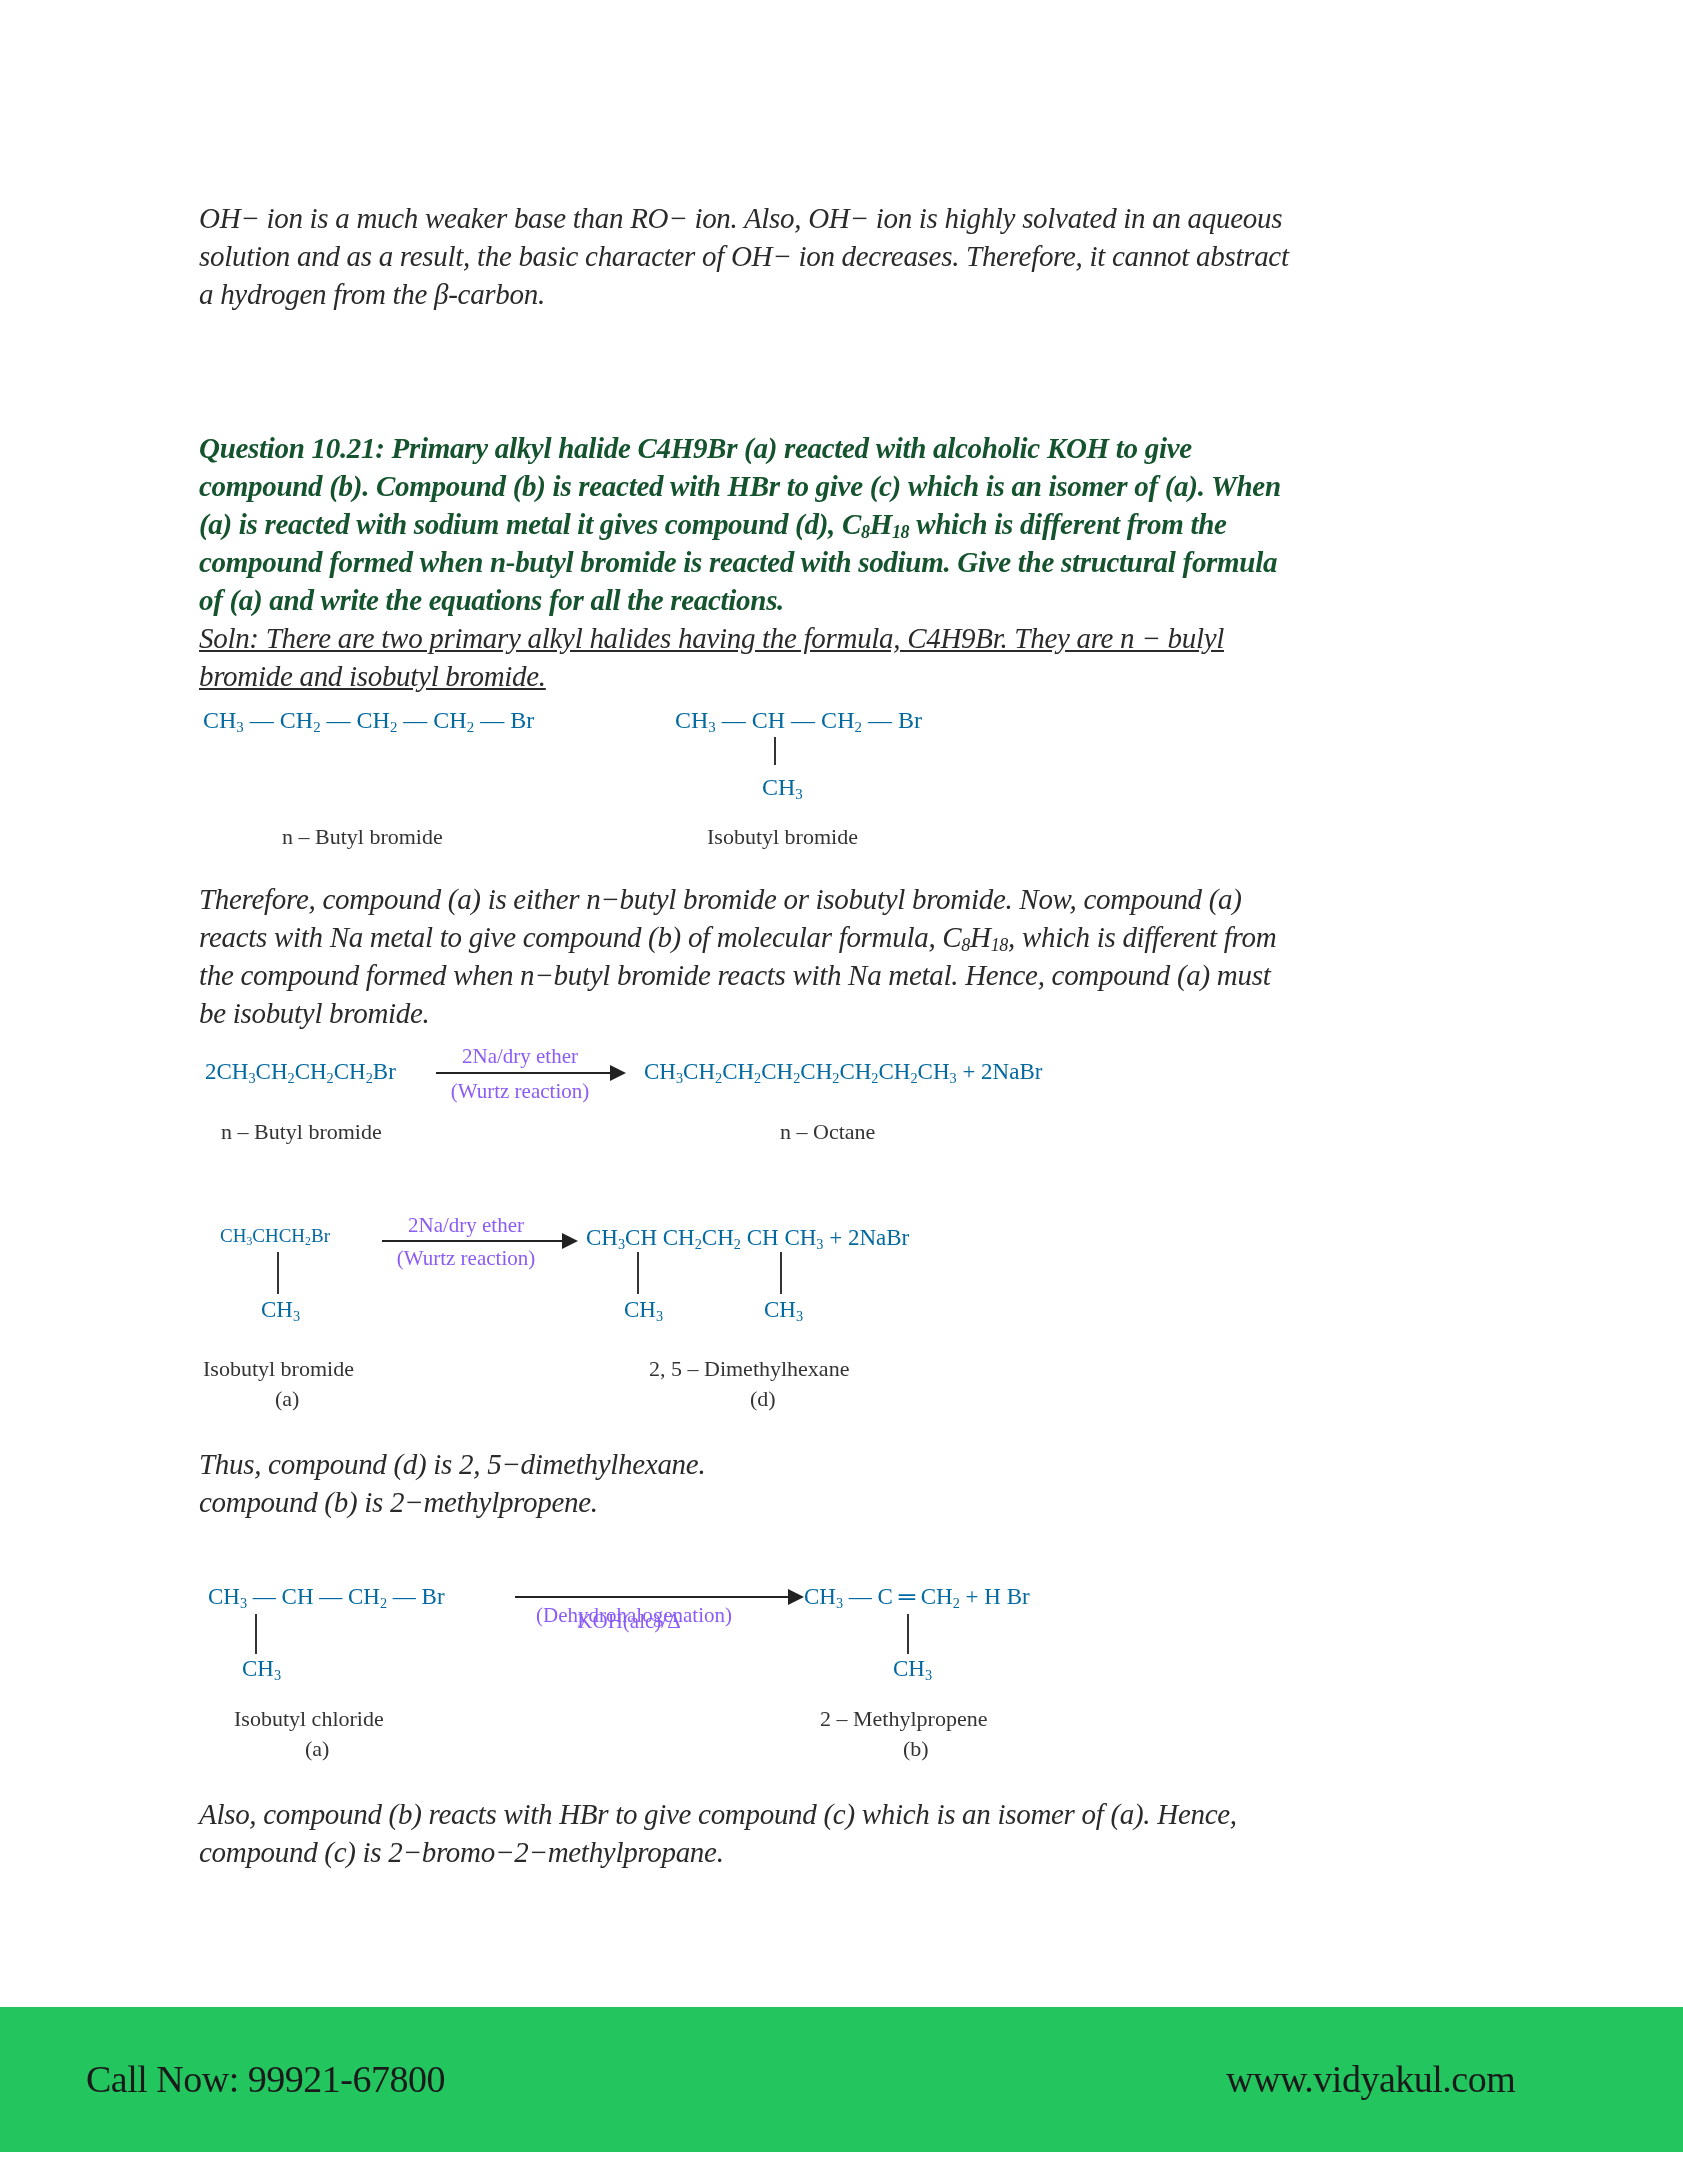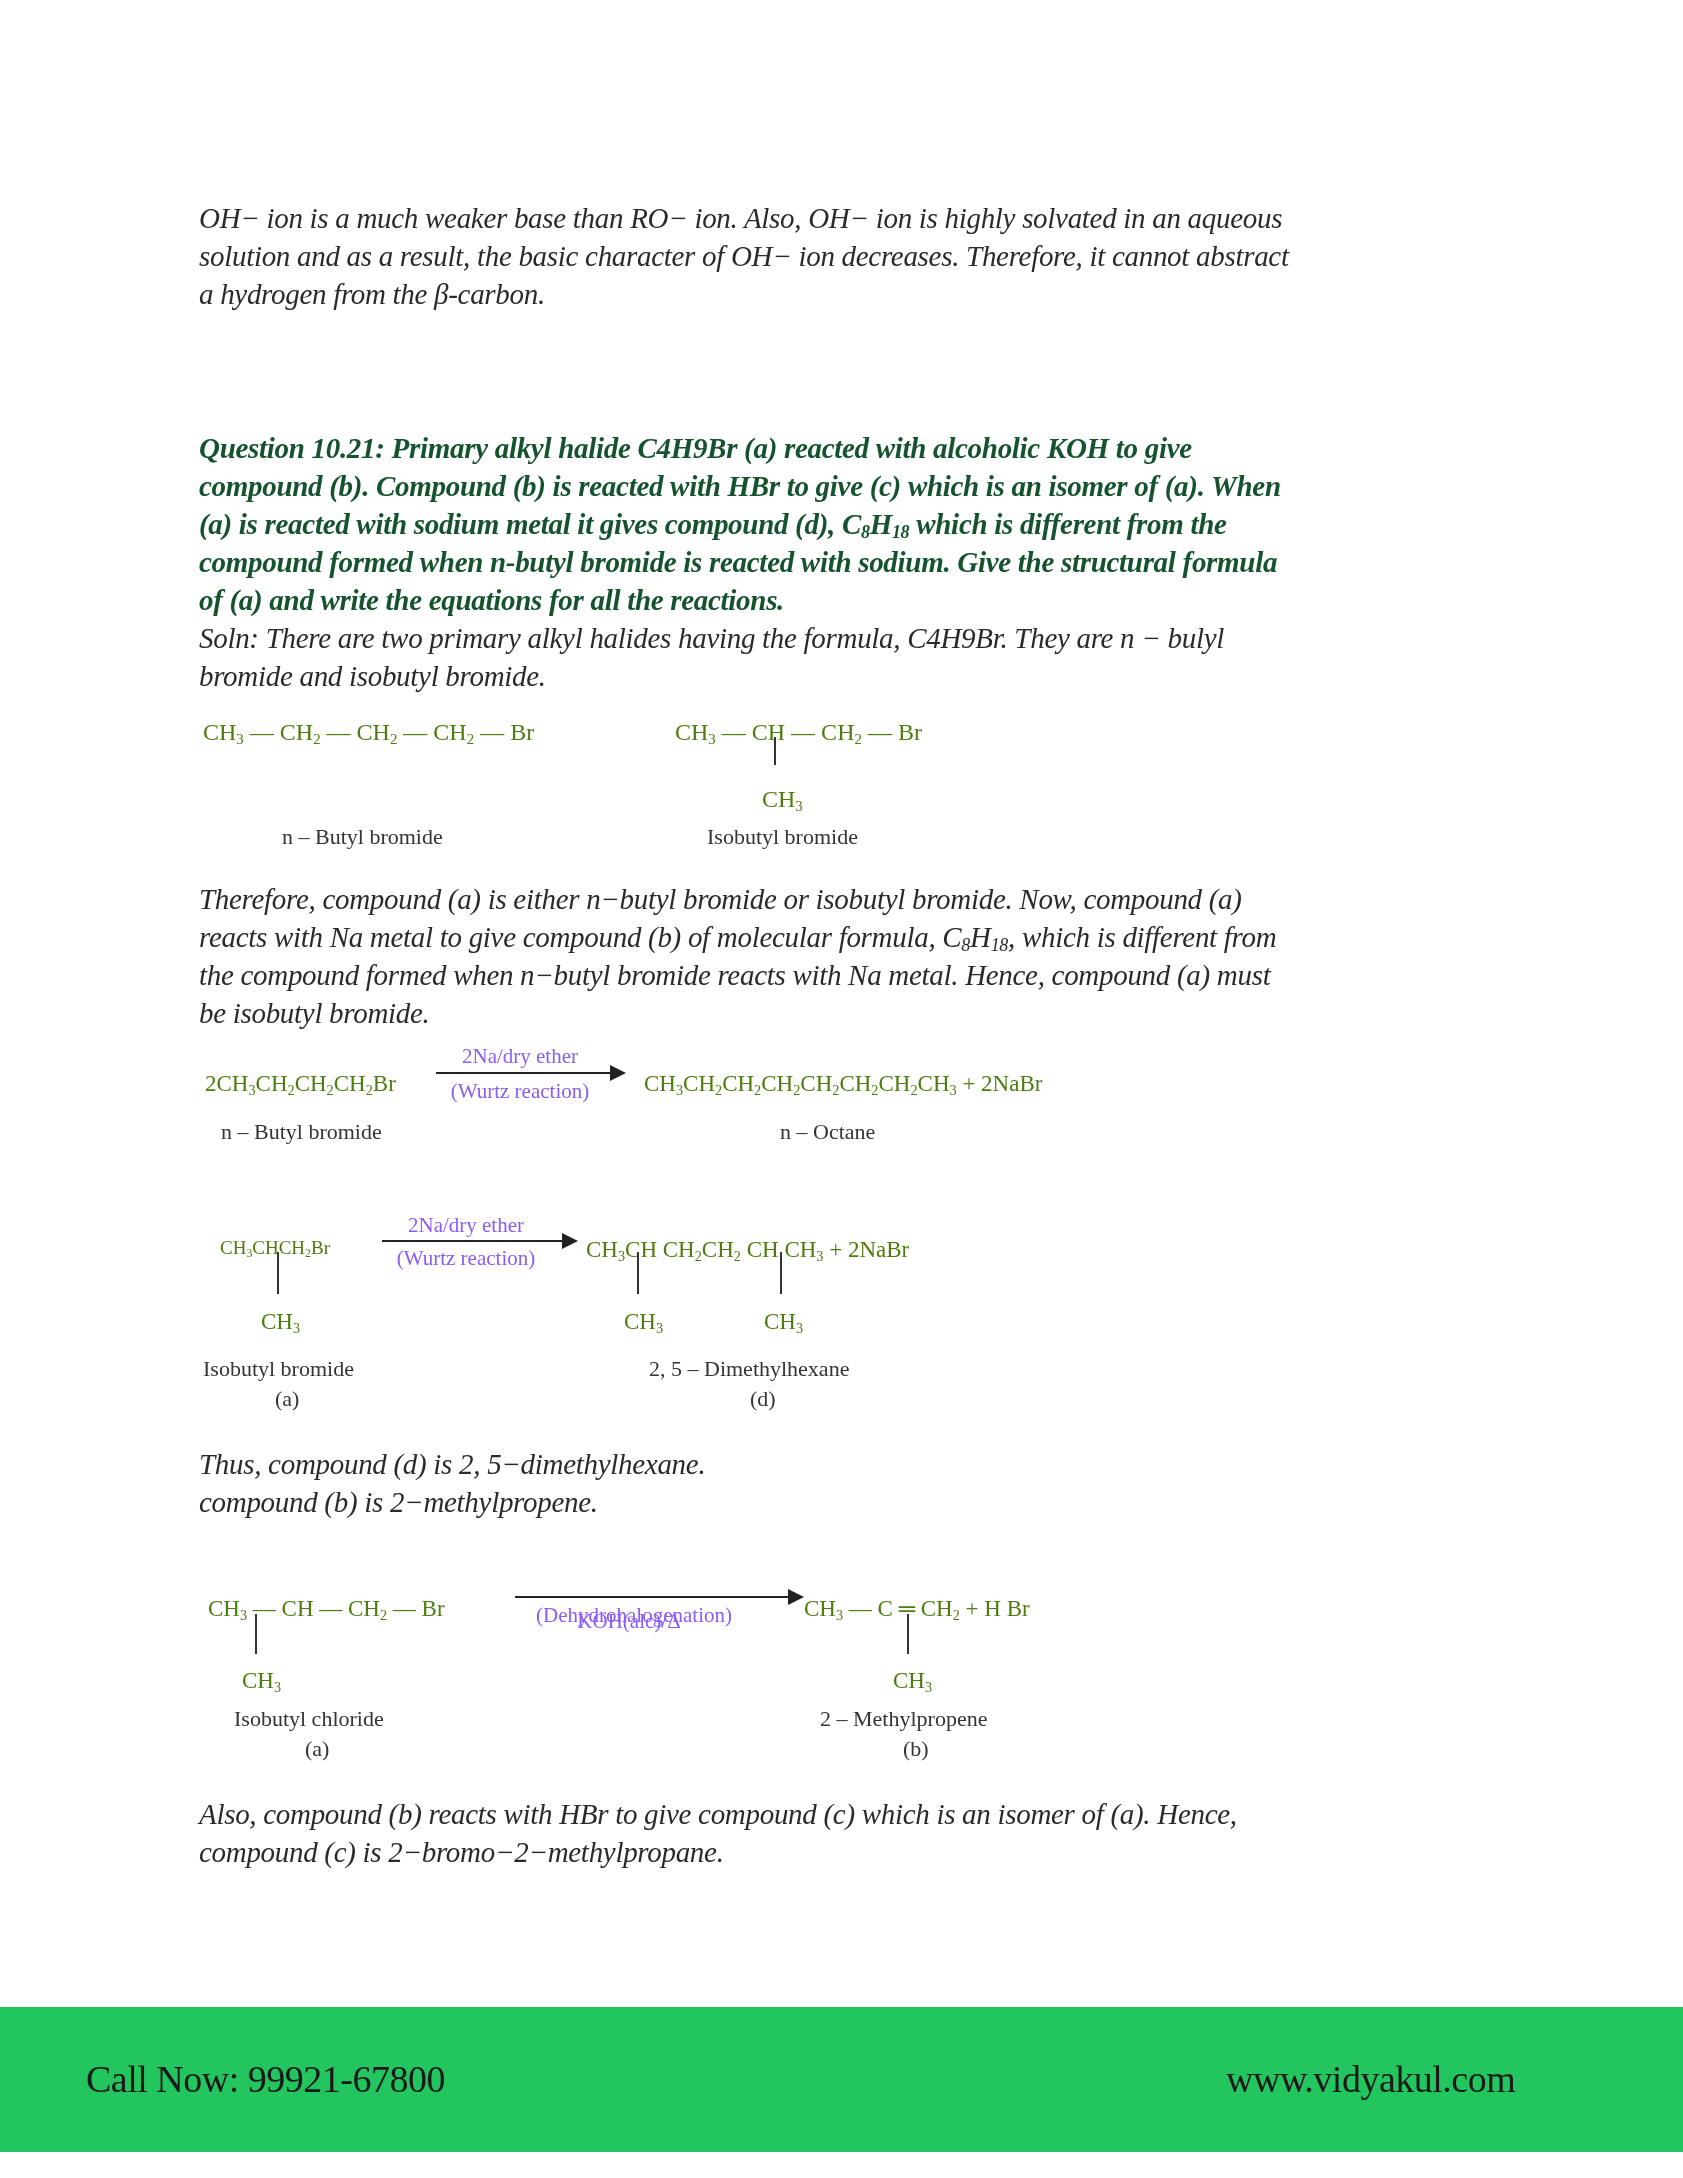--- a/index.html
+++ b/index.html
@@ -4,21 +4,21 @@
 <style>
   html, body { margin: 0; padding: 0; background: #ffffff; }
   body { width: 1683px; height: 2178px; position: relative; overflow: hidden;
          font-family: "Liberation Serif", "DejaVu Serif", serif; color: #222; }
   .para { position: absolute; left: 199px; width: 1287px; font-style: italic;
           font-size: 29px; line-height: 38px; color: #2a2a2a; letter-spacing: -0.3px; }
   .para p { margin: 0; }
   .q { font-weight: bold; color: #14532d; }
   sub { font-size: 62%; vertical-align: -0.25em; line-height: 0; }
   .chem { position: absolute; font-family: "Liberation Serif", "DejaVu Serif", serif;
-          font-size: 24px; color: #4d7c0f; white-space: nowrap; margin-top: 12px; }
+          font-size: 24px; color: #0369a1; white-space: nowrap; }
   .chem-lbl { position: absolute; font-family: "Liberation Serif", serif; font-size: 22px;
               color: #333; white-space: nowrap; text-align: center; }
   .vbond { position: absolute; width: 2px; background: #333; }
   .arrow { position: absolute; height: 2px; background: #222; }
   .arrow::after { content: ""; position: absolute; right: -14px; top: -7px;
                   border-left: 16px solid #222; border-top: 8px solid transparent;
                   border-bottom: 8px solid transparent; }
   .arr-lbl { position: absolute; font-size: 21px; color: #8b5cf6; white-space: nowrap; text-align: center; }
   .footer { position: absolute; left: 0; top: 2007px; width: 1683px; height: 145px; background: #22c55e; }
   .footer-text { position: absolute; top: 50px; font-family: "Liberation Serif", serif;
@@ -34,21 +34,21 @@
 </div>
 
 <div class="para q" style="top:429px;">
   <p>Question 10.21: Primary alkyl halide C4H9Br (a) reacted with alcoholic KOH to give</p>
   <p>compound (b). Compound (b) is reacted with HBr to give (c) which is an isomer of (a). When</p>
   <p><span>(a) is reacted with sodium metal it gives compound (d), C</span><sub>8</sub><span>H</span><sub>18</sub><span> which is different from the</span></p>
   <p>compound formed when n-butyl bromide is reacted with sodium. Give the structural formula</p>
   <p>of (a) and write the equations for all the reactions.</p>
 </div>
 
-<div class="para" style="top:619px;">
+<div class="para" style="top:619px;text-decoration:underline;">
   <p>Soln: There are two primary alkyl halides having the formula, C4H9Br. They are n − bulyl</p>
   <p>bromide and isobutyl bromide.</p>
 </div>
 
 <div class="chem" style="left:203px; top:707px;"><span>CH</span><sub>3</sub><span> — CH</span><sub>2</sub><span> — CH</span><sub>2</sub><span> — CH</span><sub>2</sub><span> — Br</span></div>
 <div class="chem-lbl" style="left:282px; top:824px;">n – Butyl bromide</div>
 
 <div class="chem" style="left:675px; top:707px;"><span>CH</span><sub>3</sub><span> — CH — CH</span><sub>2</sub><span> — Br</span></div>
 <div class="vbond" style="left:774px; top:737px; height:28px;"></div>
 <div class="chem" style="left:762px; top:774px;"><span>CH</span><sub>3</sub></div>

